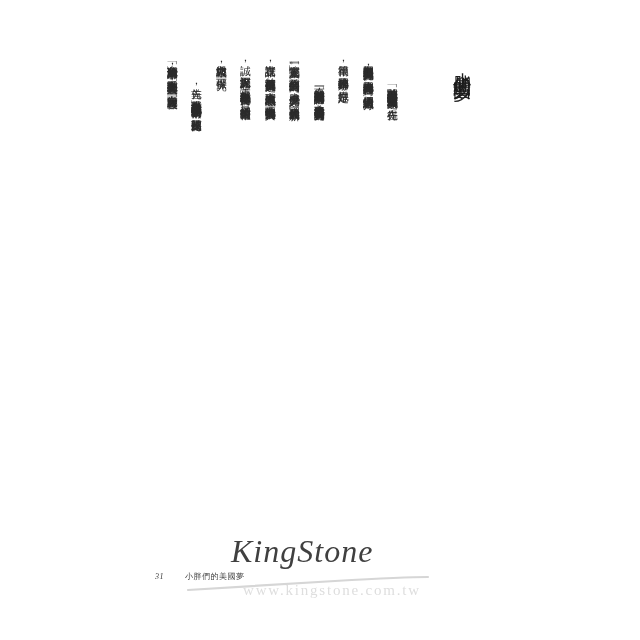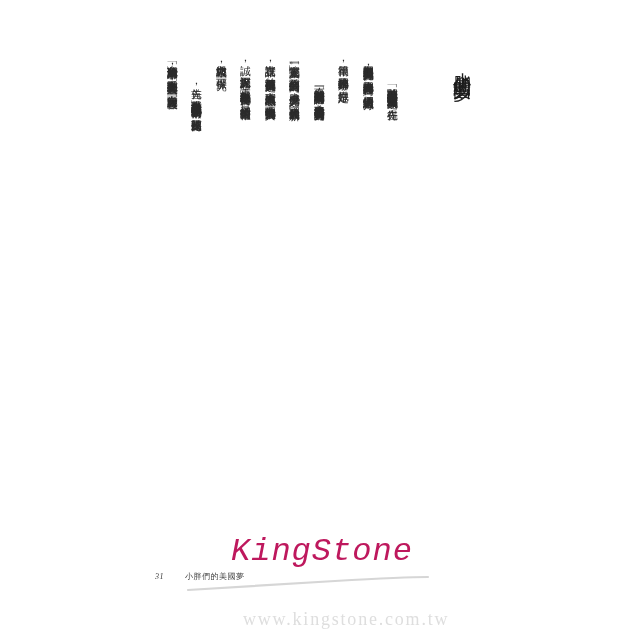--- a/index.html
+++ b/index.html
@@ -53,42 +53,42 @@
     font-size:8px;
     color:#3c3c3c;
     letter-spacing:0.5px;
   }
   .footer .pagenum { margin-right:21px; font-style:italic; }
 
   
   .wm-brand {
     position:absolute;
     left:231px; top:533px;
-    font-family:Liberation Mono, monospace;
+    font-family:Liberation Serif, serif;
     font-style:italic;
     font-size:32px;
     letter-spacing:1px;
-    color:#be185d;
+    color:#404040;
   }
   .wm-swoosh {
     position:absolute;
     left:185px; top:572px;
   }
   .wm-store {
     position:absolute;
     left:238px; top:584px;
     font-size:23px;
     font-weight:bold;
     letter-spacing:2px;
     color:#cecece;
   }
   .wm-url {
     position:absolute;
-    left:243px; top:609px;
-    font-size:18px;
+    left:243px; top:582px;
+    font-size:15px;
     letter-spacing:1.8px;
     color:#dedede;
   }
 </style>
 </head>
 <body>
 
 <div class="page">
 
   <div class="chapter-title">小胖們的美國夢</div>

